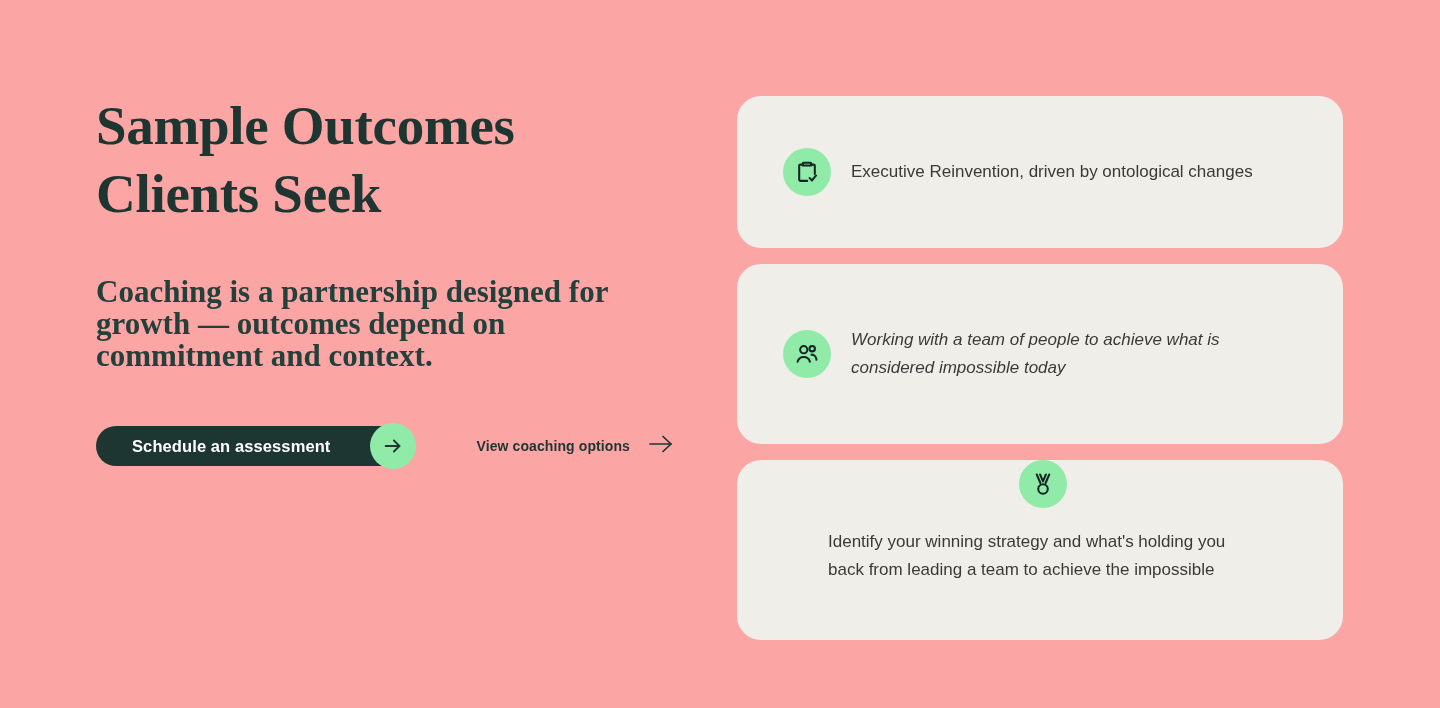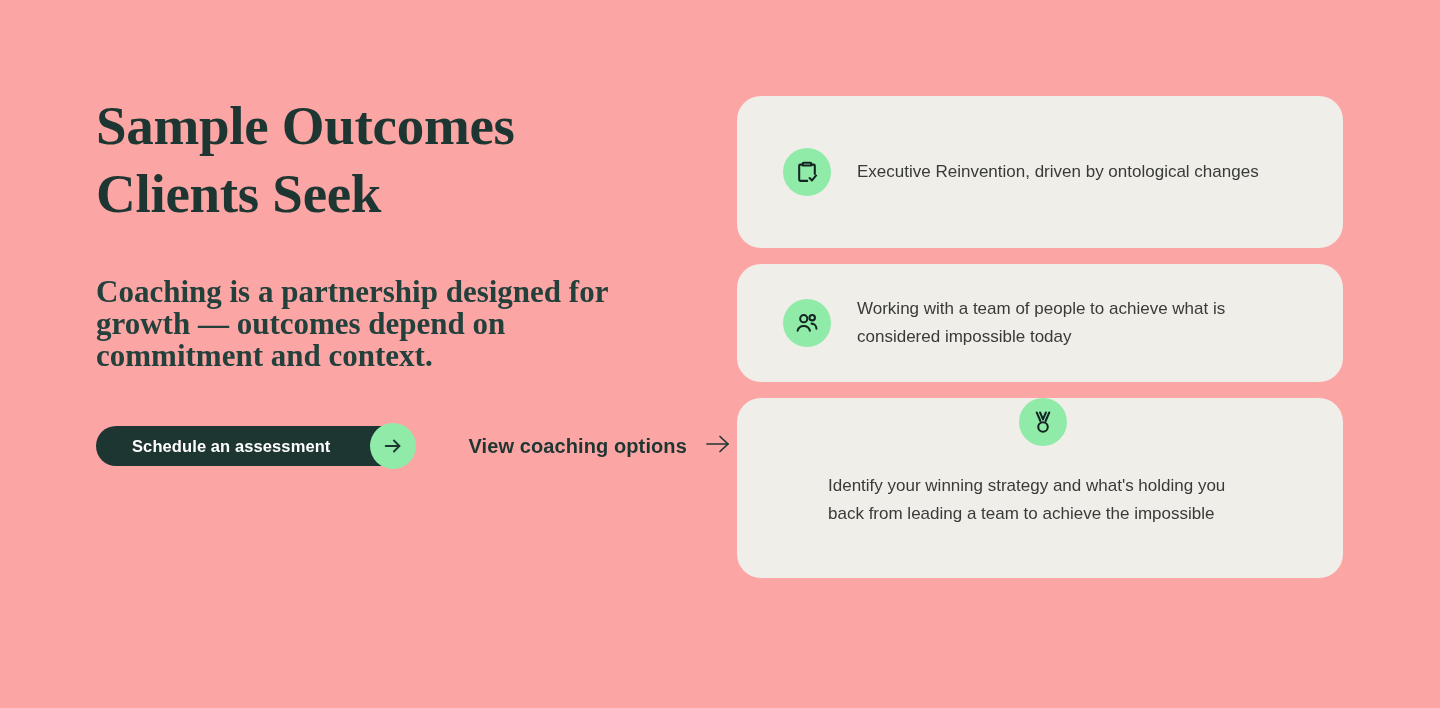--- a/index.html
+++ b/index.html
@@ -100,48 +100,49 @@
     margin-left: 62px;
     background: none;
     border: none;
     cursor: pointer;
     text-decoration: none;
     padding: 6px 2px;
   }
 
   .btn-secondary-label {
     color: #1E3632;
-    font-size: 20px;
+    font-size: 14px;
     font-weight: 700;
     letter-spacing: 0.1px;
     white-space: nowrap;
+    margin-left: 8px;
   }
 
   
   .cards {
     position: absolute;
     left: 737px;
     top: 96px;
     width: 606px;
     display: flex;
     flex-direction: column;
     gap: 16px;
   }
 
   .card {
     background: #EFEEE9;
     border-radius: 24px;
     display: flex;
     align-items: center;
-    gap: 26px;
+    gap: 20px;
     padding: 0 40px 0 46px;
   }
 
   .card.h-sm { height: 152px; }
-  .card.h-md { height: 118px; }
+  .card.h-md { height: 180px; font-style: italic; }
   .card.h-lg { height: 180px; flex-direction: column; }
 
   .card-icon {
     flex: 0 0 auto;
     width: 48px;
     height: 48px;
     border-radius: 50%;
     background: #90EBA9;
     display: flex;
     align-items: center;

